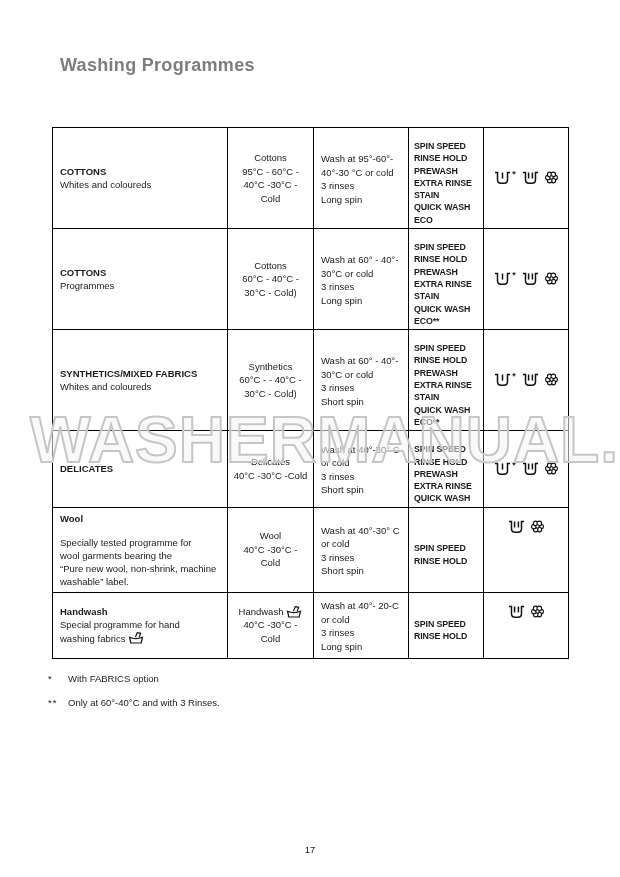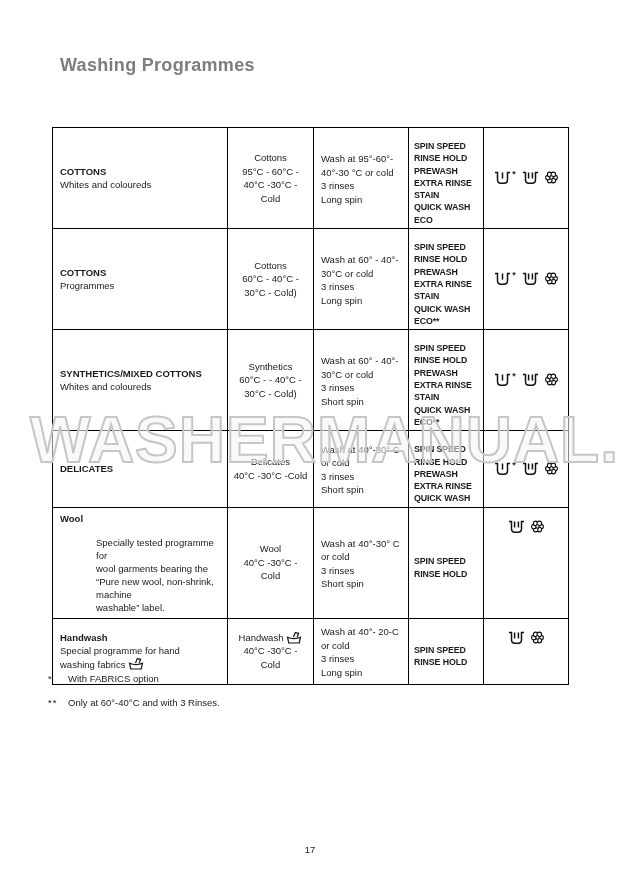--- a/index.html
+++ b/index.html
@@ -18,21 +18,21 @@
   tr.rh  { height:51px; }
   tr.r1  { height:90px; }
   tr.r2  { height:92px; }
   tr.r3  { height:92px; }
   tr.r4  { height:66px; }
   tr.r5  { height:84px; }
   tr.r6  { height:66px; }
   .ml { white-space:pre-line; }
   .c-laundry { text-align:left; padding:4px 5px 4px 7px; font-size:9.5px; line-height:13px; }
   .laundry-title { font-weight:bold; display:block; }
-  .wool-desc { margin-top:11px; display:block;margin-left:36px; }
+  .wool-desc { margin-top:11px; display:block; }
   .c-prog { text-align:center; font-size:9.5px; line-height:13.5px; padding:2px; }
   .c-desc { text-align:left; padding:4px 2px 2px 7px; font-size:9.5px; line-height:13.5px; }
   .c-opts { text-align:left; padding:12px 1px 2px 5px; font-size:8.8px; font-weight:bold; line-height:12.3px; letter-spacing:-.1px; }
   .c-disp { text-align:center; }
   .disp-top { vertical-align:top; padding-top:12px; }
   .disp-icons { display:flex; justify-content:center; align-items:flex-start; gap:6px; }
   .cupwrap { display:inline-flex; align-items:flex-start; }
   .star { font-weight:bold; font-size:9px; line-height:7px; margin-left:1px; }
   .inline-ic { display:inline-block; vertical-align:-2px; margin-left:3px; }
   .prog-line1 { display:inline-flex; align-items:center; }
@@ -163,21 +163,21 @@
               </svg>
           <svg width="13" height="13" viewBox="0 0 13 13">
                 <use href="#flower"></use>
               </svg>
         </div>
       </td>
     </tr>
 
     <tr class="r3">
       <td class="c-laundry">
-        <span class="laundry-title">SYNTHETICS/MIXED COTTONS</span>
+        <span class="laundry-title">SYNTHETICS/MIXED FABRICS</span>
         <span class="ml">Whites and coloureds</span>
       </td>
       <td class="c-prog ml">Synthetics
 60°C - - 40°C -
 30°C - Cold)</td>
       <td class="c-desc ml">Wash at 60° - 40°-
 30°C or cold
 3 rinses
 Short spin</td>
       <td class="c-opts ml">SPIN SPEED

